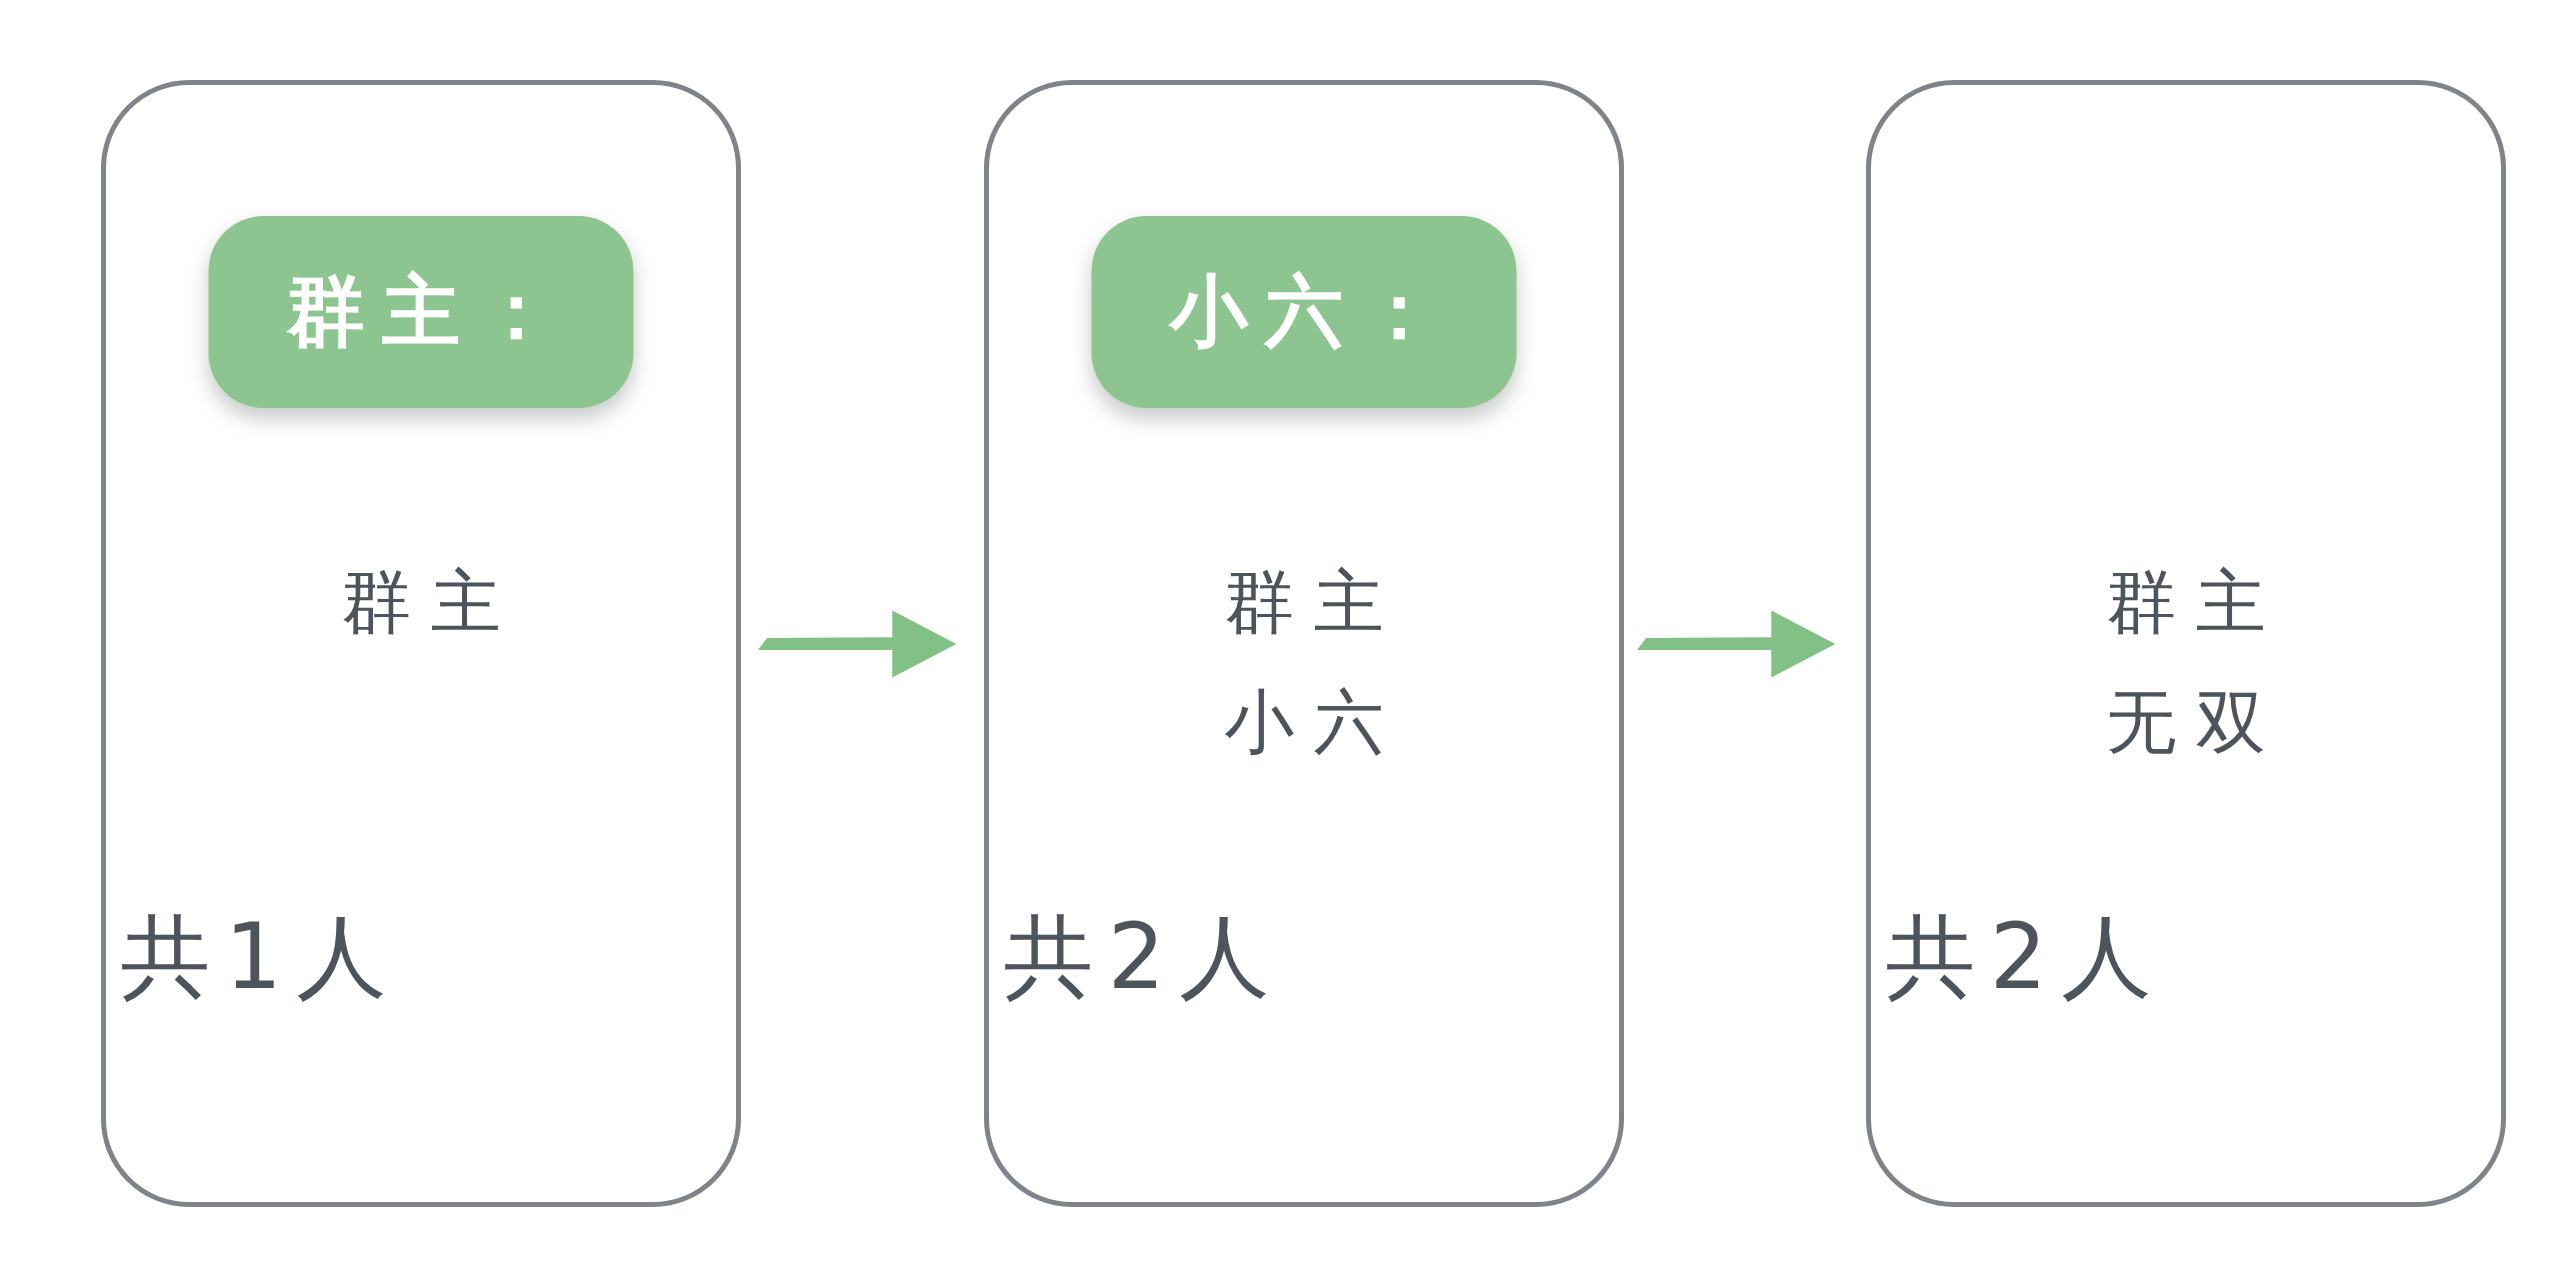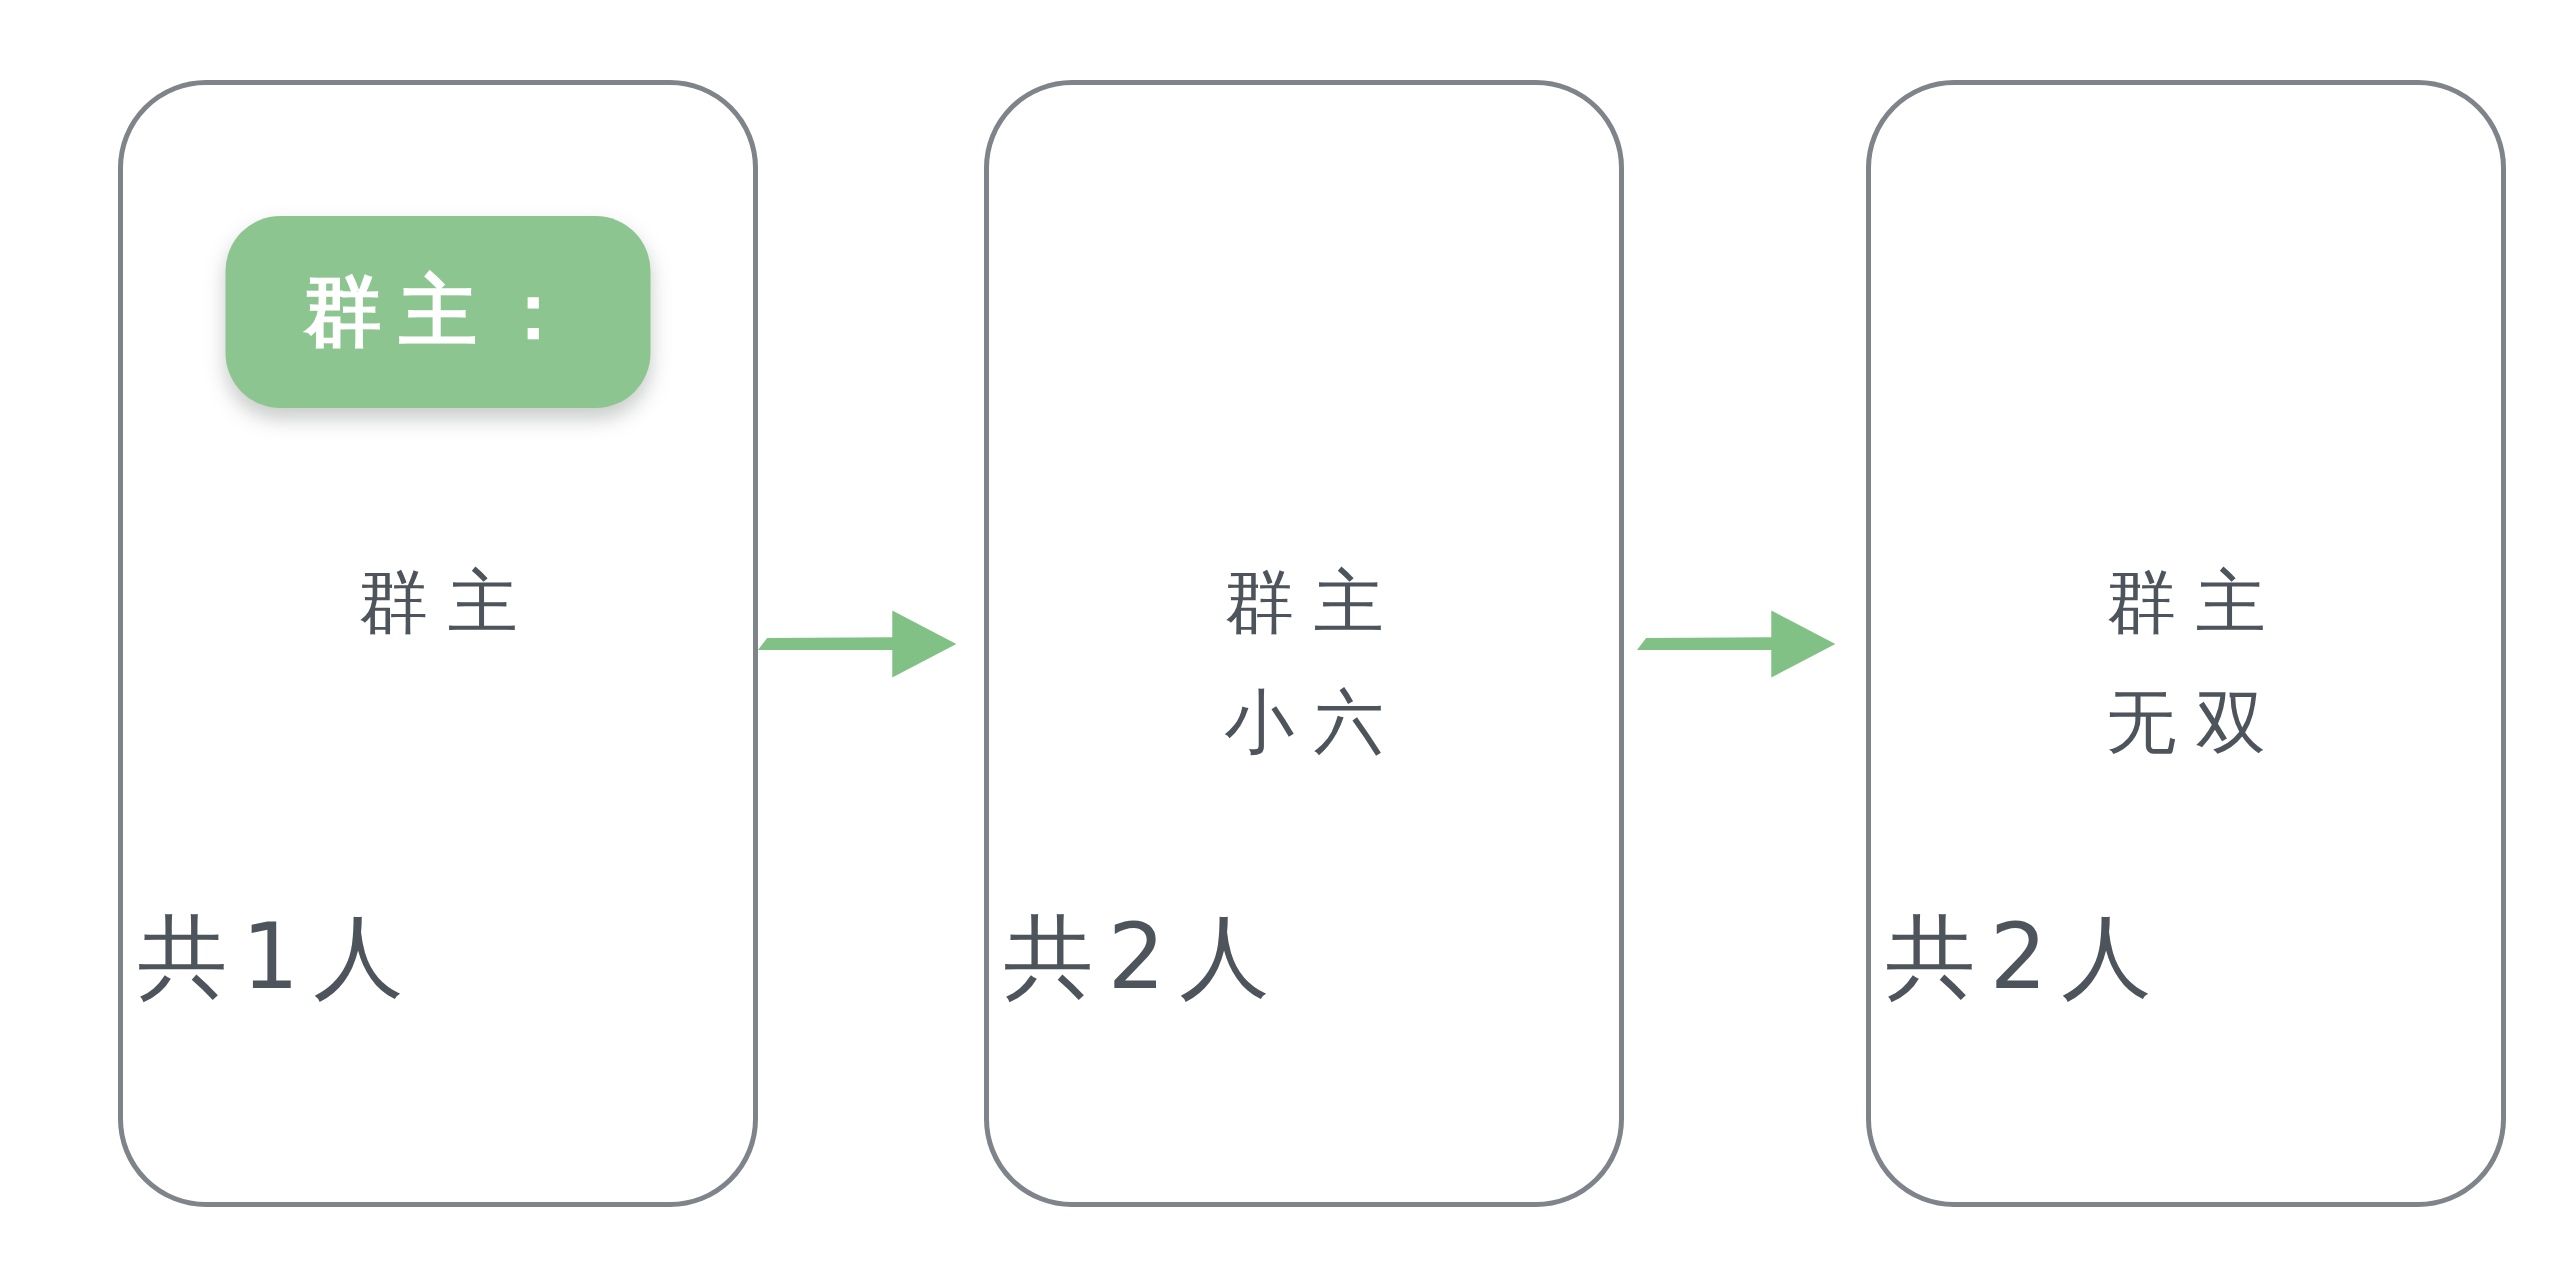--- a/index.html
+++ b/index.html
@@ -24,21 +24,21 @@
   }
   .card {
     position: absolute;
     top: 80px;
     width: 640px;
     height: 1127px;
     border: 5.3px solid var(--color-card_border, #7e8489);
     border-radius: 88px;
     background: transparent;
   }
-  .card-1 { left: 118px; }
+  .card-1 { left: 101px; }
   .card-2 { left: 984px; }
   .card-3 { left: 1866px; }
 
   .badge {
     position: absolute;
     top: 131px;
     left: 50%;
     transform: translateX(-50%);
     width: 425px;
     height: 192px;
@@ -112,20 +112,23 @@
     <div class="count">共1人</div>
   </div>
 
   <div class="arrow arrow-1">
     <svg viewBox="0 0 270 94" aria-hidden="true">
       <polygon points="12,39 176,38 176,3 260,47 176,91 176,55 0,55"></polygon>
     </svg>
   </div>
 
   <div class="card card-2">
+    <div class="badge">
+      <span>小六：</span>
+    </div>
     <div class="members">
       <div class="member-name">群主</div>
       <div class="member-name">小六</div>
     </div>
     <div class="count">共2人</div>
   </div>
 
   <div class="arrow arrow-2">
     <svg viewBox="0 0 270 94" aria-hidden="true">
       <polygon points="12,39 176,38 176,3 260,47 176,91 176,55 0,55"></polygon>

